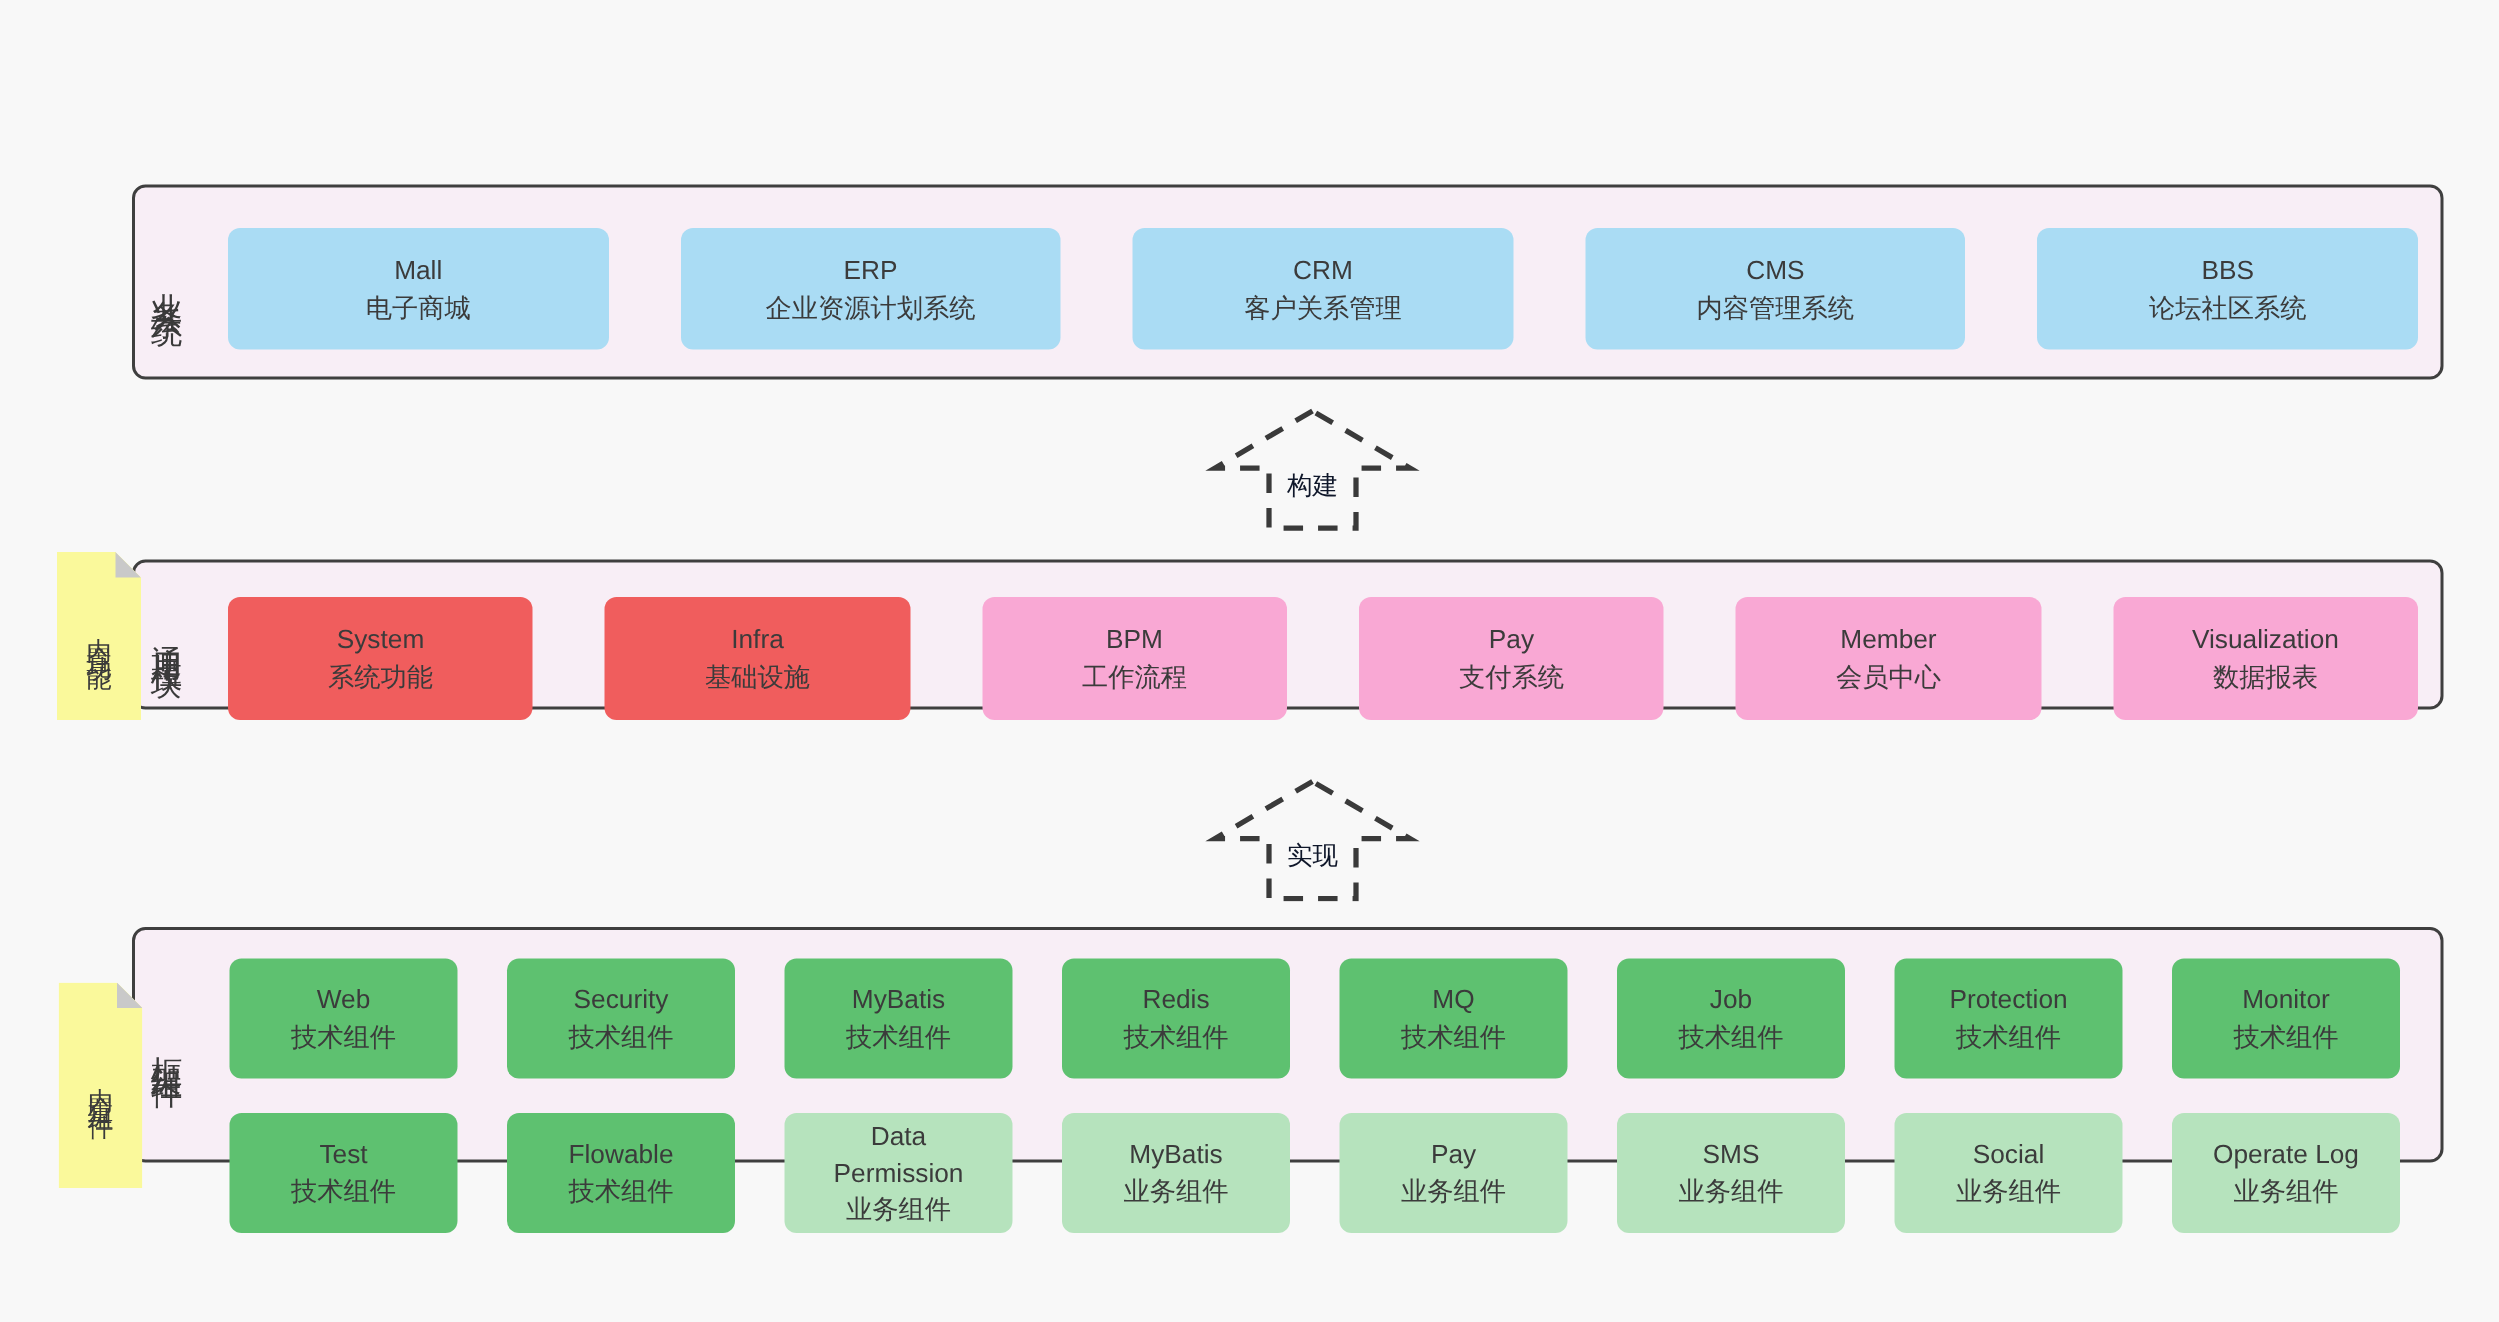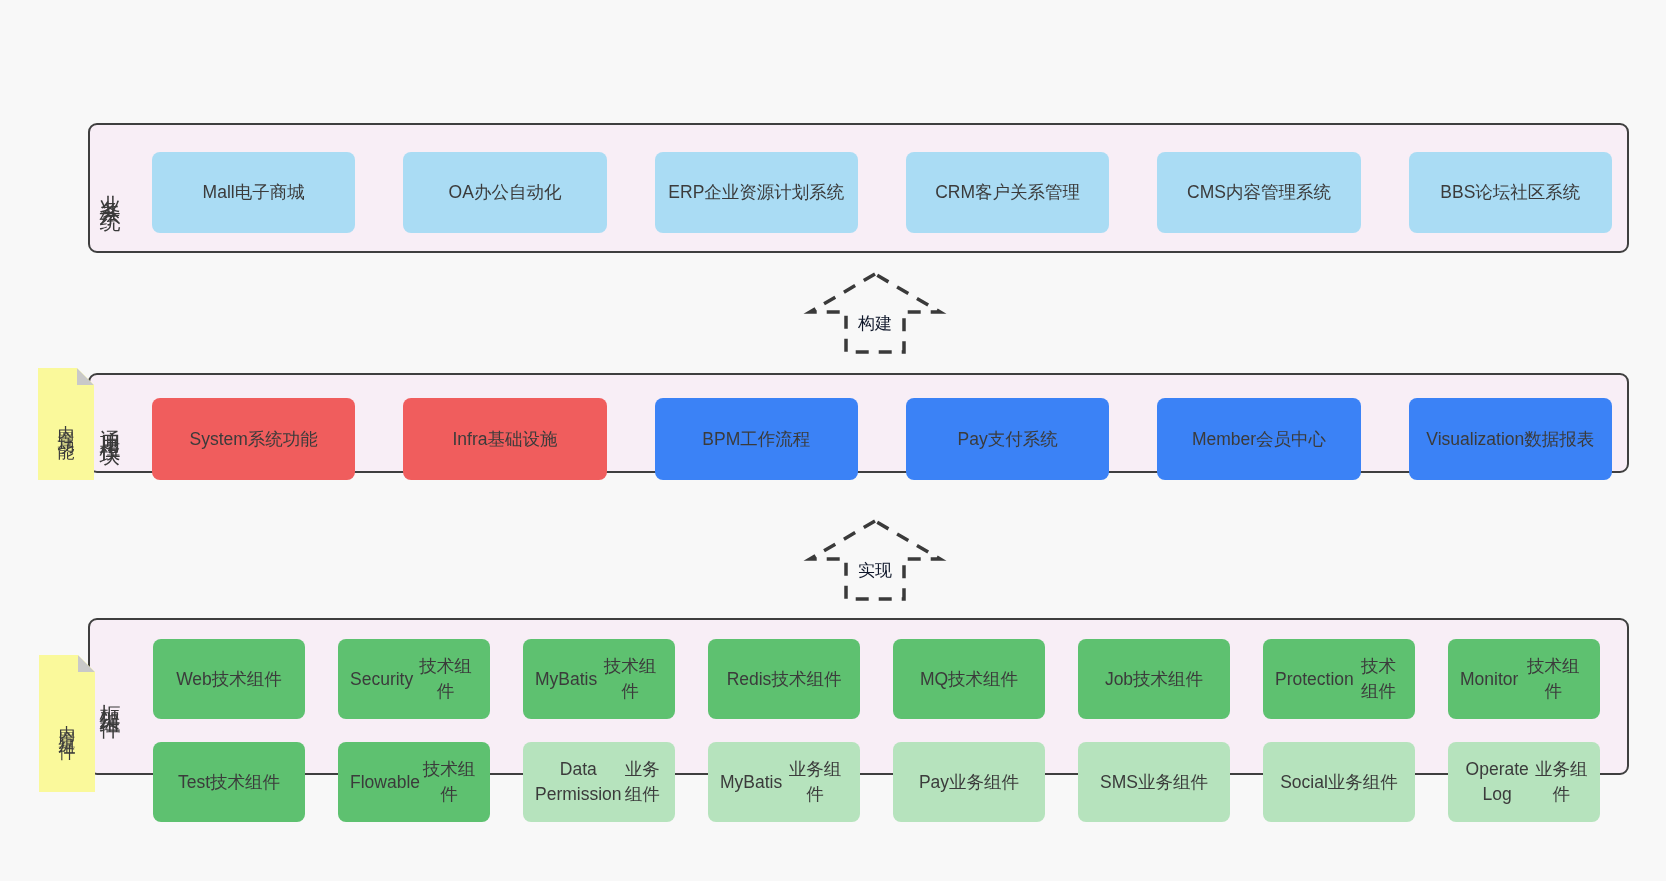--- a/index.html
+++ b/index.html
@@ -30,27 +30,27 @@
   #panel2 .boxes{top:23px;height:82px;}
 
   .grid{
     position:absolute;left:63px;right:27px;top:19px;
     display:grid;grid-template-columns:repeat(8,1fr);
     grid-auto-rows:80px;column-gap:33px;row-gap:23px;
   }
 
   .box{
     flex:1;border-radius:8px;box-sizing:border-box;padding:2px 12px;
-    display:flex;flex-direction:row;align-items:center;justify-content:center;
+    display:flex;flex-direction:column;align-items:center;justify-content:center;
     text-align:center;font-size:17.5px;line-height:1.42;color:#3b3b3b;
   }
   .box .t{max-width:100%;}
   .blue{background:#aadcf4;}
   .red{background:#f05d5d;}
-  .pink{background:#3b82f6;}
+  .pink{background:#f9a8d4;}
   .green{background:#5ec170;}
   .lightgreen{background:#b6e3bd;}
 
   .sticky{
     position:absolute;width:56px;background:#faf99b;z-index:5;
     clip-path:polygon(0 0, calc(100% - 17px) 0, 100% 17px, 100% 100%, 0 100%);
   }
   #sticky-features{left:38px;top:368px;height:112px;}
   #sticky-components{left:39px;top:655px;height:137px;}
   .fold{
@@ -77,24 +77,20 @@
 <body>
 
 <section class="panel" id="panel1">
   <div class="panel-label">业务系统</div>
   <div class="boxes">
       <div class="box blue">
     <span class="t">Mall</span>
     <span class="s">电子商城</span>
   </div>
       <div class="box blue">
-    <span class="t">OA</span>
-    <span class="s">办公自动化</span>
-  </div>
-      <div class="box blue">
     <span class="t">ERP</span>
     <span class="s">企业资源计划系统</span>
   </div>
       <div class="box blue">
     <span class="t">CRM</span>
     <span class="s">客户关系管理</span>
   </div>
       <div class="box blue">
     <span class="t">CMS</span>
     <span class="s">内容管理系统</span>

